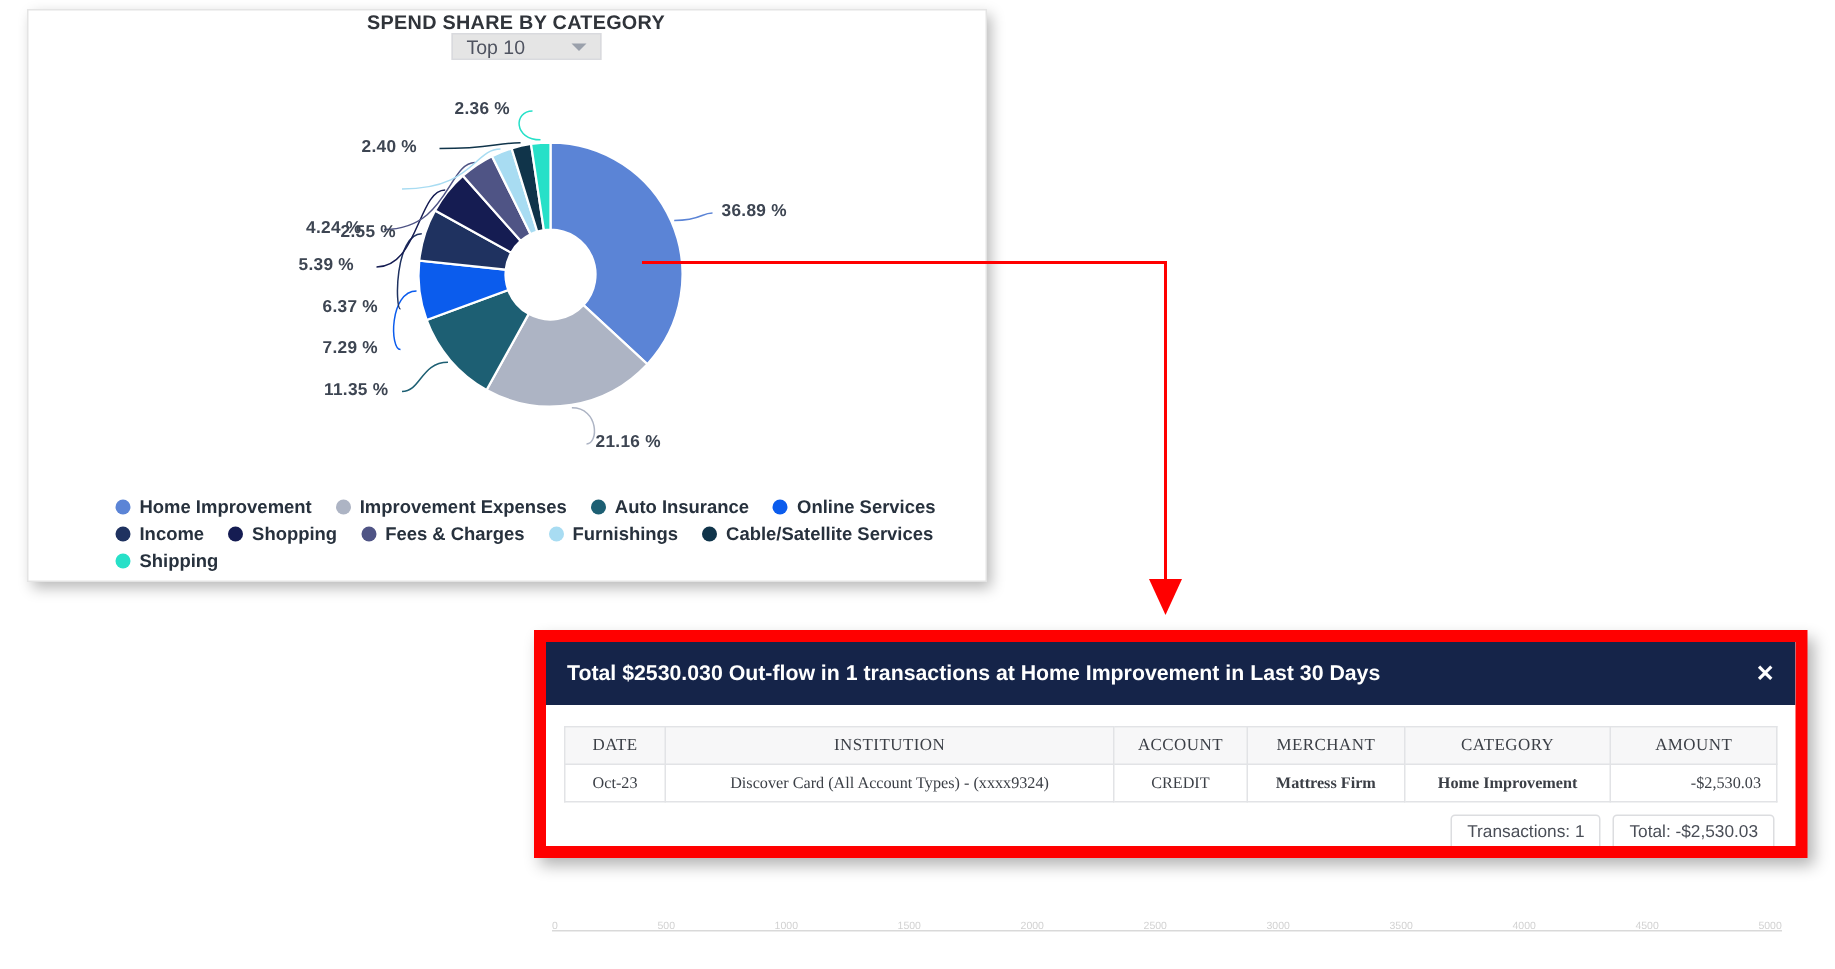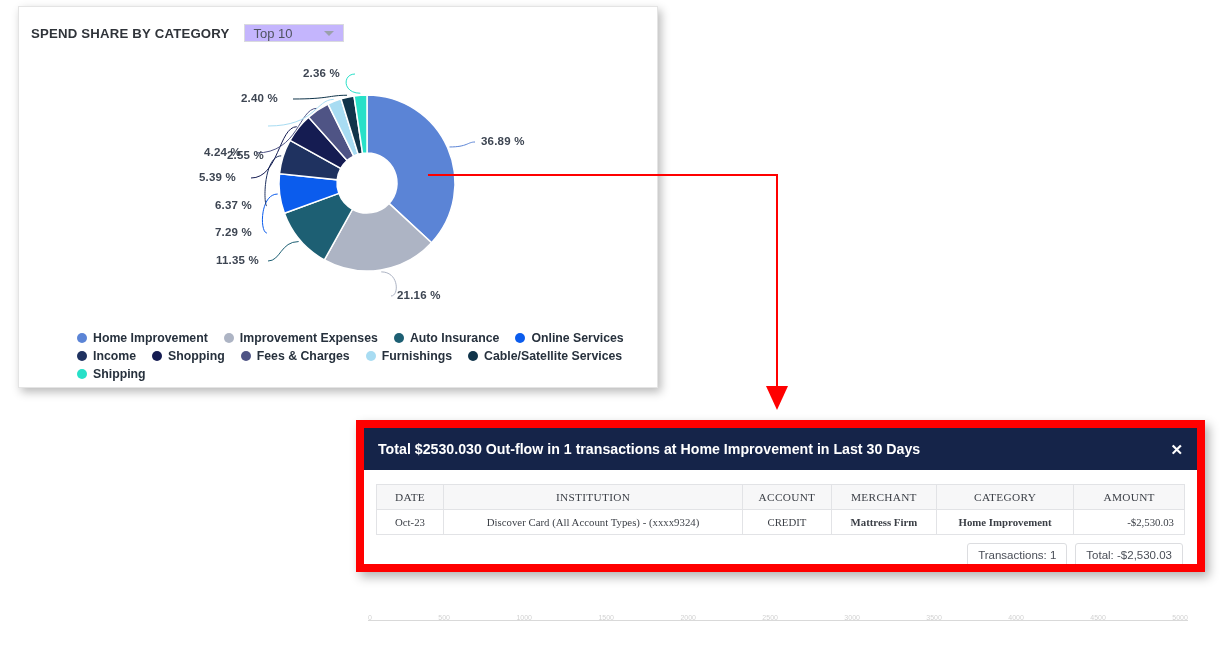--- a/index.html
+++ b/index.html
@@ -14,29 +14,29 @@
   
   #chart-card{
     position:absolute; left:18px; top:6px; width:640px; height:382px;
     background:#ffffff;
     border:1px solid #e4e4e4;
     box-shadow:3px 4px 9px rgba(0,0,0,.28);
     box-sizing:border-box;
   }
   #card-header{
     position:absolute; left:0; top:0; width:100%; height:52px;
-    display:flex; align-items:center; padding-left:12px; box-sizing:border-box;
+    display:flex; align-items:center; padding-left:12px; box-sizing:border-box;flex-direction:column;
   }
   #card-title{
     font-size:13.2px; font-weight:700; color:#30343a; letter-spacing:.2px;
     white-space:nowrap;
   }
   #range-select{
     margin-left:14px; width:100px; height:18px;
-    border:1px solid #d9dade; border-radius:0; background:#c4b5fd;
+    border:1px solid #d9dade; border-radius:0; background:#e5e5e5;
     display:flex; align-items:center; box-sizing:border-box;
     position:relative;
   }
   #range-select-value{
     font-size:13px; color:#4f5360; padding-left:9px;
   }
   #range-caret{
     position:absolute; right:9px; top:50%; margin-top:-2px;
     width:0;height:0;border-left:5px solid transparent;border-right:5px solid transparent;
     border-top:5px solid #9aa0ab;

